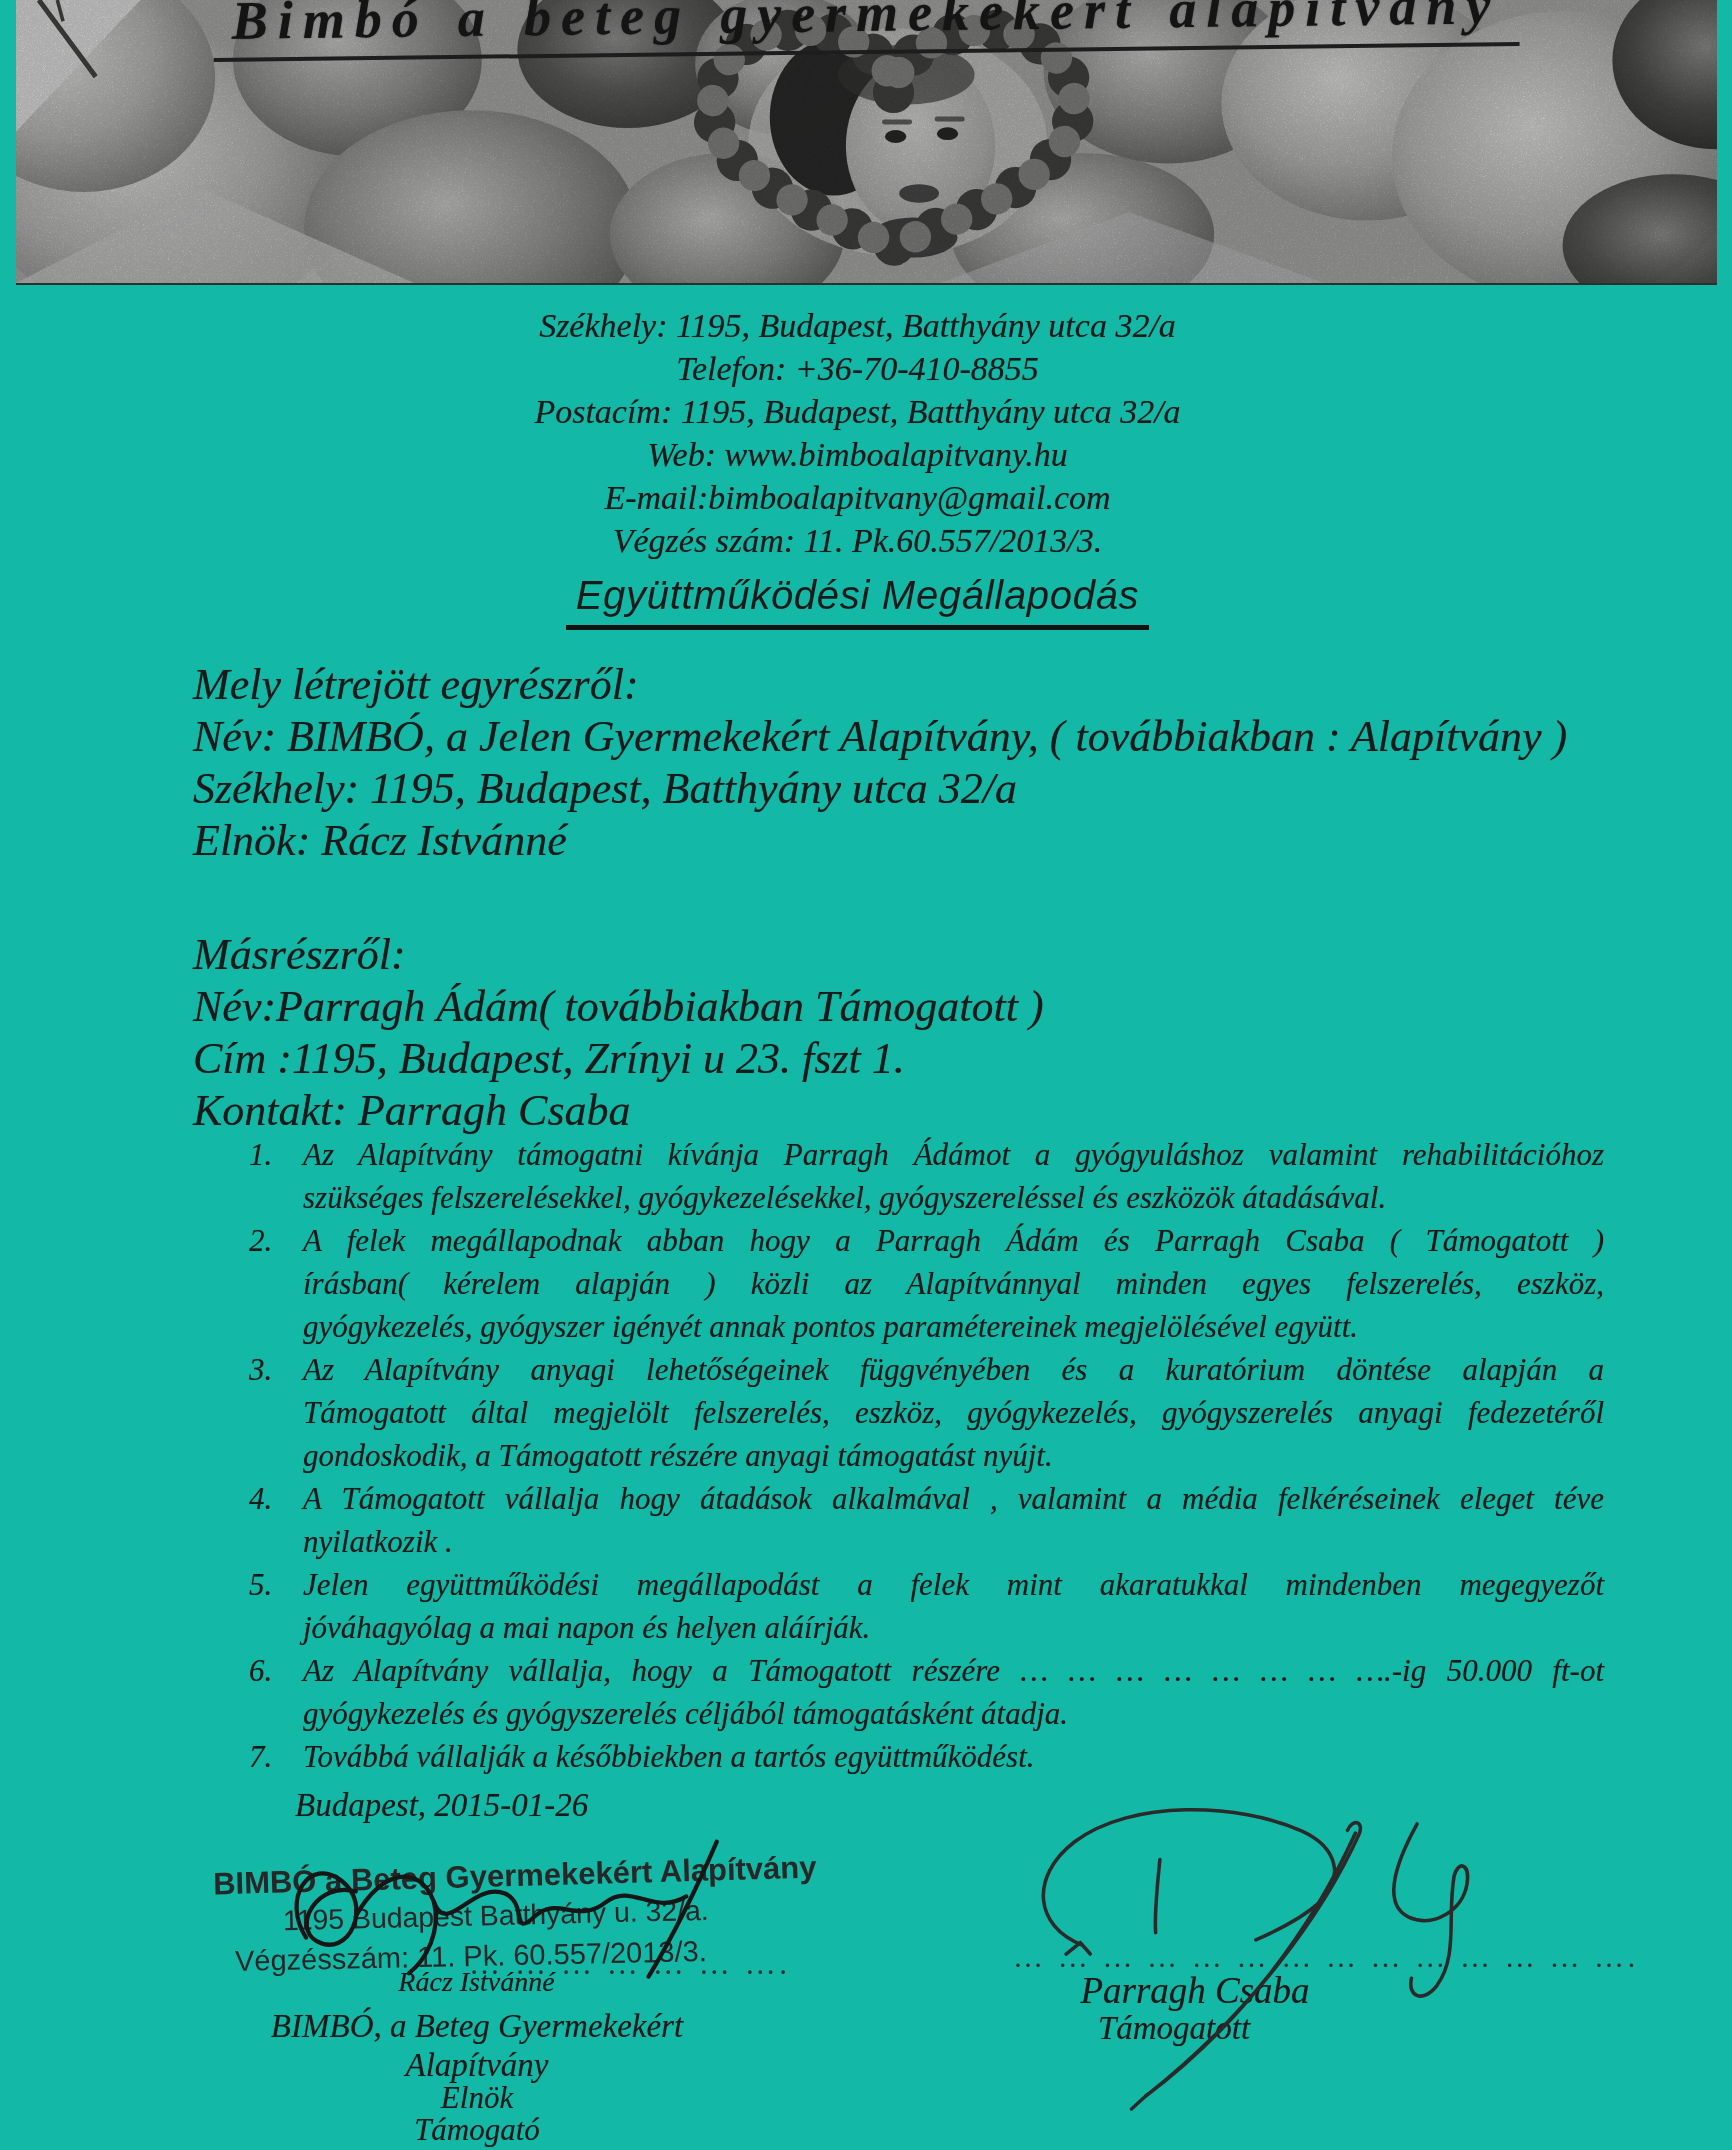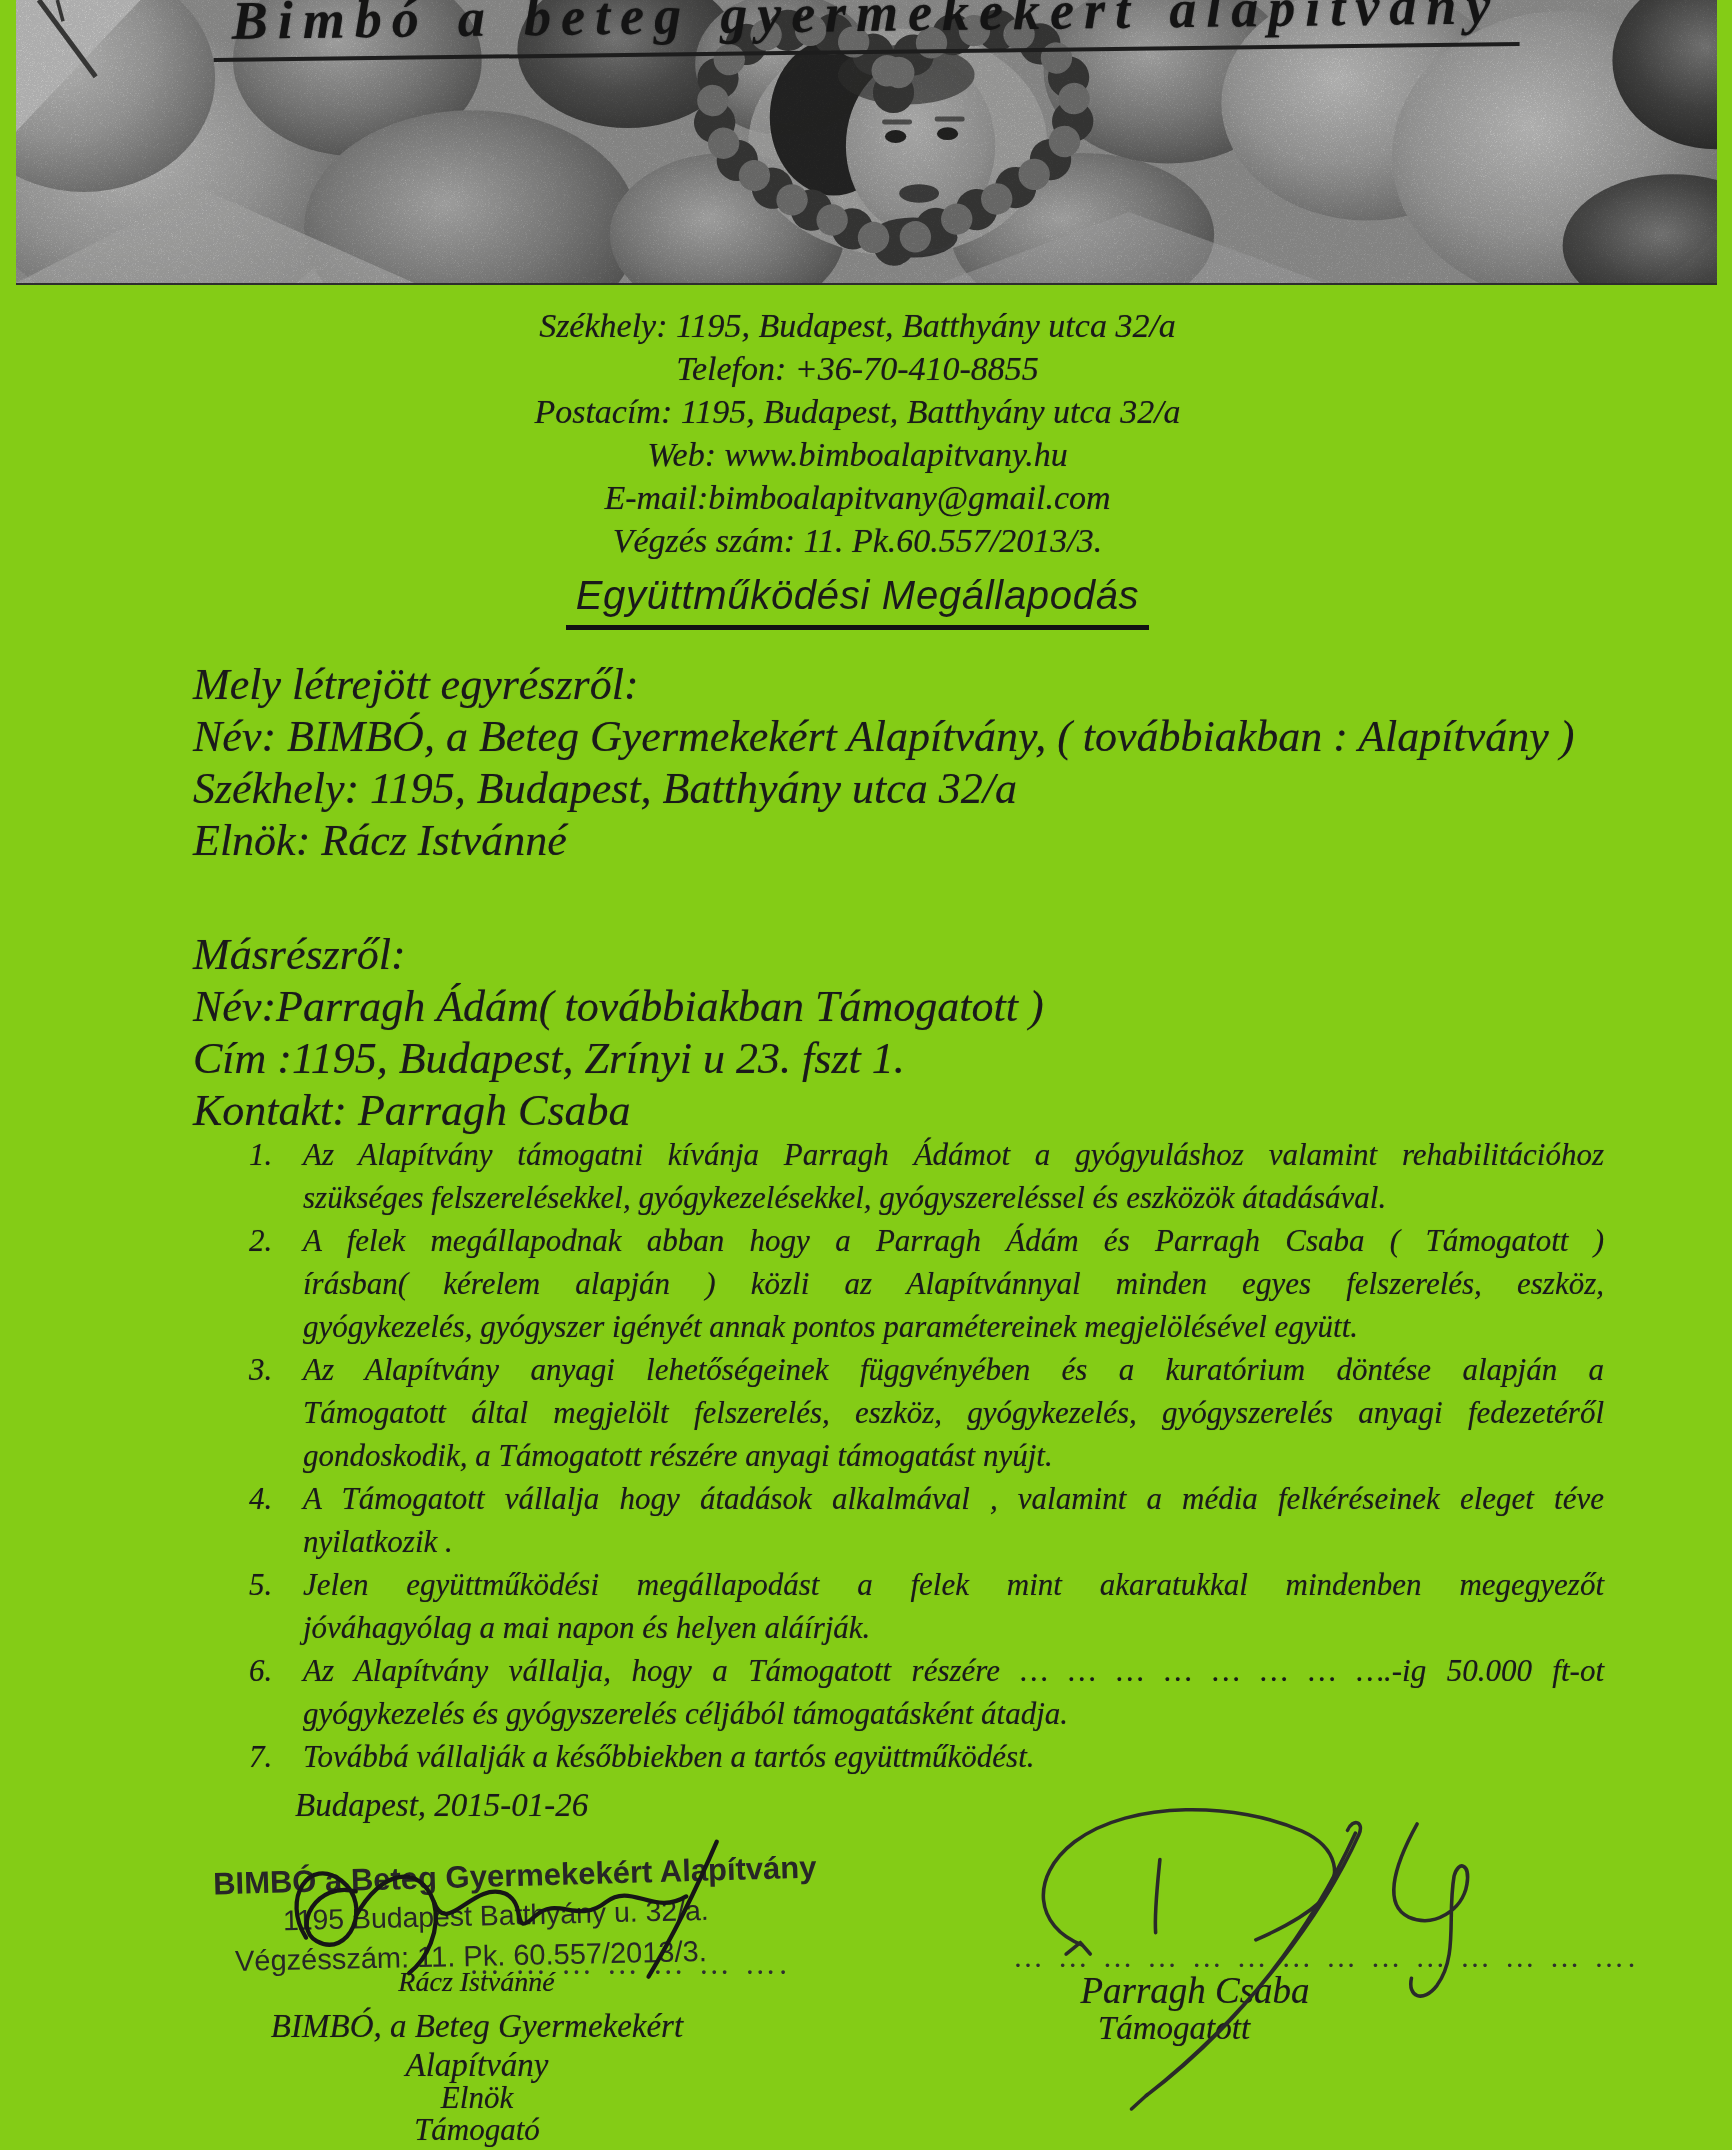--- a/index.html
+++ b/index.html
@@ -1,18 +1,18 @@
 <!DOCTYPE html>
 <html style="font-size:11.4px"><head>
 <meta charset="utf-8">
 <style>
   html,body { margin:0; padding:0; background:#e8e8e6; }
   .page {
     position:relative; width:1732px; height:2151px; overflow:hidden;
-    background:#84cc16; color:#1a1a1a;
+    background:#14b8a6; color:#1a1a1a;
     font-family:"Liberation Serif","DejaVu Serif",serif;
   }
 
   
   .banner {
     position:absolute; top:0; left:15.6px; width:1701px; height:283px;
     background:#b7b7b6; overflow:hidden; border-bottom:2.8px solid #2e2e2d;
   }
   .banner svg { position:absolute; top:0; left:0; }
   .banner-title {
@@ -173,21 +173,21 @@
     <div>E-mail:bimboalapitvany@gmail.com</div>
     <div>Végzés szám: 11. Pk.60.557/2013/3.</div>
   </div>
 
   <div class="doc-title">
     <span>Együttműködési Megállapodás</span>
   </div>
 
   <div class="party-a">
     <div>Mely létrejött egyrészről:</div>
-    <div>Név: BIMBÓ, a Beteg Gyermekekért Alapítvány, ( továbbiakban : Alapítvány )</div>
+    <div>Név: BIMBÓ, a Jelen Gyermekekért Alapítvány, ( továbbiakban : Alapítvány )</div>
     <div>Székhely: 1195, Budapest, Batthyány utca 32/a</div>
     <div>Elnök: Rácz Istvánné</div>
   </div>
 
   <div class="party-b">
     <div>Másrészről:</div>
     <div>Név:Parragh Ádám( továbbiakban Támogatott )</div>
     <div>Cím :1195, Budapest, Zrínyi u 23. fszt 1.</div>
     <div>Kontakt: Parragh Csaba</div>
   </div>

